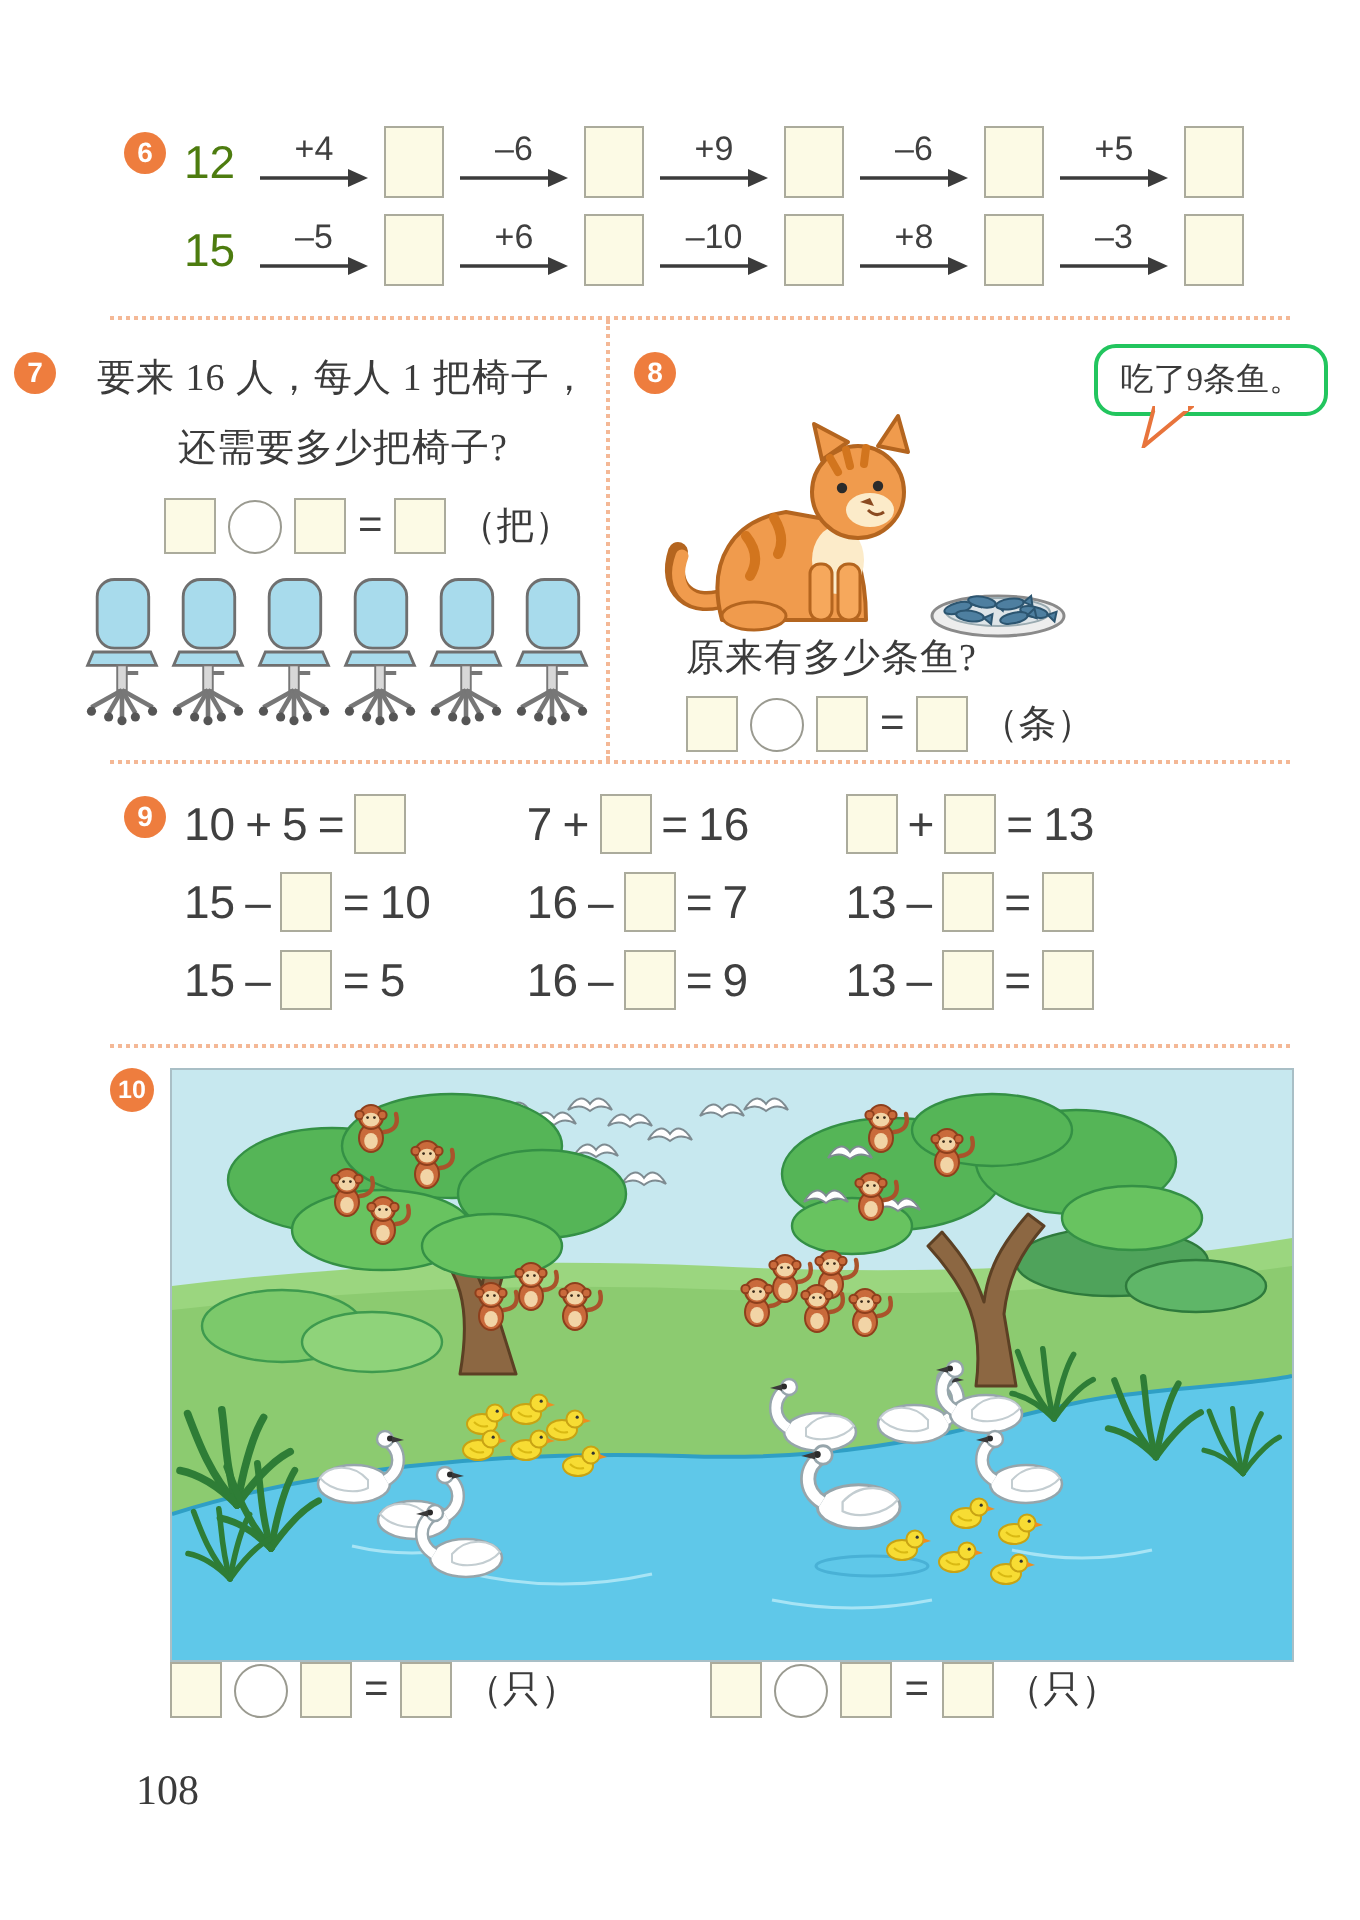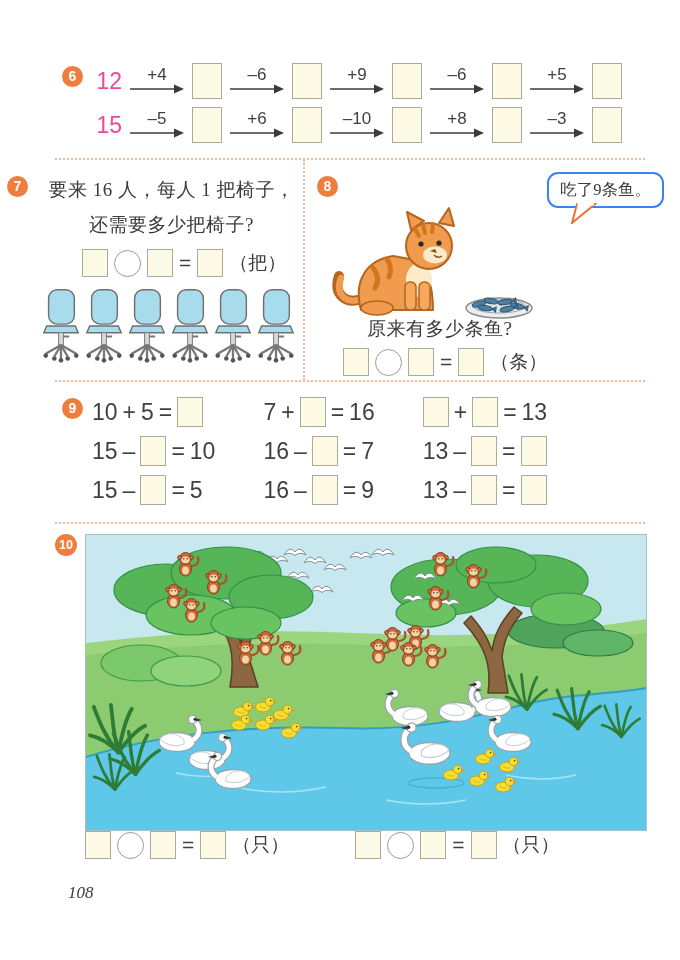--- a/index.html
+++ b/index.html
@@ -11,21 +11,21 @@
   .zh{font-family:"Liberation Serif", serif;}
   .badge{
     position:absolute;width:21px;height:21px;border-radius:50%;
     background:#EE7D3E;color:#fff;font:bold 14px/21px "Liberation Sans",sans-serif;
     text-align:center;
   }
   
   .sec6{position:relative;padding:60px 0 10px 92px;}
   .sec6 .badge{left:62px;top:66px;}
   .chain-row{display:flex;align-items:center;gap:7px;height:42px;margin-bottom:2px;}
-  .chain-start{font-size:23px;width:30px;color:#ec4899;text-align:right;}
+  .chain-start{font-size:23px;width:30px;color:#4d7c0f;}
   .arrow-wrap{display:flex;flex-direction:column;align-items:center;width:56px;}
   .op-label{font-size:17px;line-height:16px;color:#404040;}
   .arrow-svg{width:54px;height:12px;display:block;}
   .abox{width:30px;height:36px;background:#FCFAE5;border:1px solid #ABAB9C;box-sizing:border-box;}
   
   .sep{border-top:2px dotted #F4B896;margin:0 35px 0 55px;height:0;}
   
   .row78{display:flex;height:220px;}
   .sec7{position:relative;width:305px;border-right:2px dotted #F4B896;
         padding:12px 0 0 40px;box-sizing:border-box;flex:none;}
@@ -34,39 +34,39 @@
   .eqw{display:flex;align-items:center;gap:6px;}
   .eqw .sq{width:26px;height:28px;background:#FCFAE5;border:1px solid #ABAB9C;box-sizing:border-box;}
   .eqw .circ{width:27px;height:27px;border-radius:50%;border:1px solid #9A9A90;background:#fff;box-sizing:border-box;}
   .eqw .eqs{font-size:21px;color:#404040;}
   .eqw .unit{font-size:19px;}
   .eq7{margin:7px 0 10px 42px;}
   .chairs{display:flex;margin-left:0;}
   .chair{width:42px;height:78px;margin-right:1px;flex:none;}
   .sec8{position:relative;flex:1;}
   .sec8 .badge{left:12px;top:16px;}
-  .bubble{position:absolute;top:12px;right:16px;background:#fff;border:2px solid #3b82f6;
+  .bubble{position:absolute;top:12px;right:16px;background:#fff;border:2px solid #22c55e;
           border-radius:11px;padding:5px 11px;font-size:16.5px;z-index:1;}
   .bubble-tail{position:absolute;left:20px;bottom:-18px;width:28px;height:22px;}
   .catart{position:absolute;left:22px;top:46px;}
-  .q8{position:absolute;left:38px;top:156px;font-size:19px;letter-spacing:0.5px;margin-left:24px;}
+  .q8{position:absolute;left:38px;top:156px;font-size:19px;letter-spacing:0.5px;}
   .eq8{position:absolute;left:38px;top:188px;}
   
   .sec9{position:relative;padding:14px 35px 16px 92px;}
   .sec9 .badge{left:62px;top:16px;}
   .grid9{display:grid;grid-template-columns:auto auto auto;column-gap:48px;row-gap:7px;justify-content:start;}
   .eq9{display:flex;align-items:center;gap:5px;font-size:23px;height:32px;color:#404040;}
   .b9{width:26px;height:30px;background:#FCFAE5;border:1px solid #ABAB9C;box-sizing:border-box;}
   
   .sec10{position:relative;padding:10px 0 0 85px;}
   .sec10 .badge{left:55px;top:10px;width:22px;height:22px;font-size:12.5px;line-height:22px;}
   .scene{display:block;border:1px solid #A9BFC6;}
   .q10{margin:13px 0 9px 2px;font-size:19px;letter-spacing:0.5px;}
   .eqrow{display:flex;gap:66px;}
-  .pagenum{margin:24px 0 0 68px;font-size:17px;font-style:italic;}
+  .pagenum{margin:24px 0 0 68px;font-size:21px;}
 </style>
 </head>
 <body>
 
 <svg width="0" height="0" style="position:absolute" aria-hidden="true">
   <defs>
     <symbol id="chair" viewBox="0 0 44 80">
       <rect x="9" y="2" width="27" height="36" rx="9" fill="#A8DBEC" stroke="#6F6F6F" stroke-width="1.5"></rect>
       <path d="M7,40 L37,40 L40,47 L4,47 Z" fill="#A8DBEC" stroke="#6F6F6F" stroke-width="1.5"></path>
       <rect x="19.5" y="47" width="5" height="13" fill="#D8D8D8" stroke="#777" stroke-width="1"></rect>

